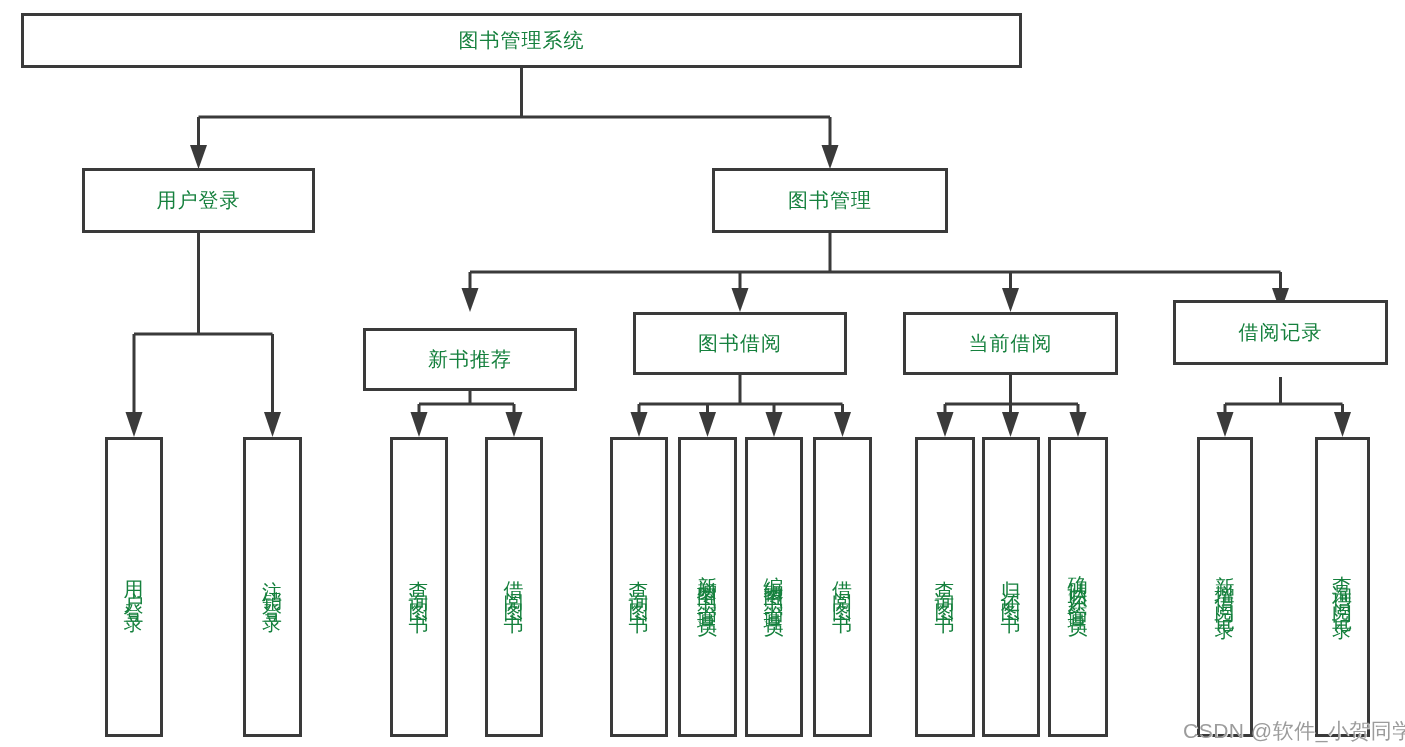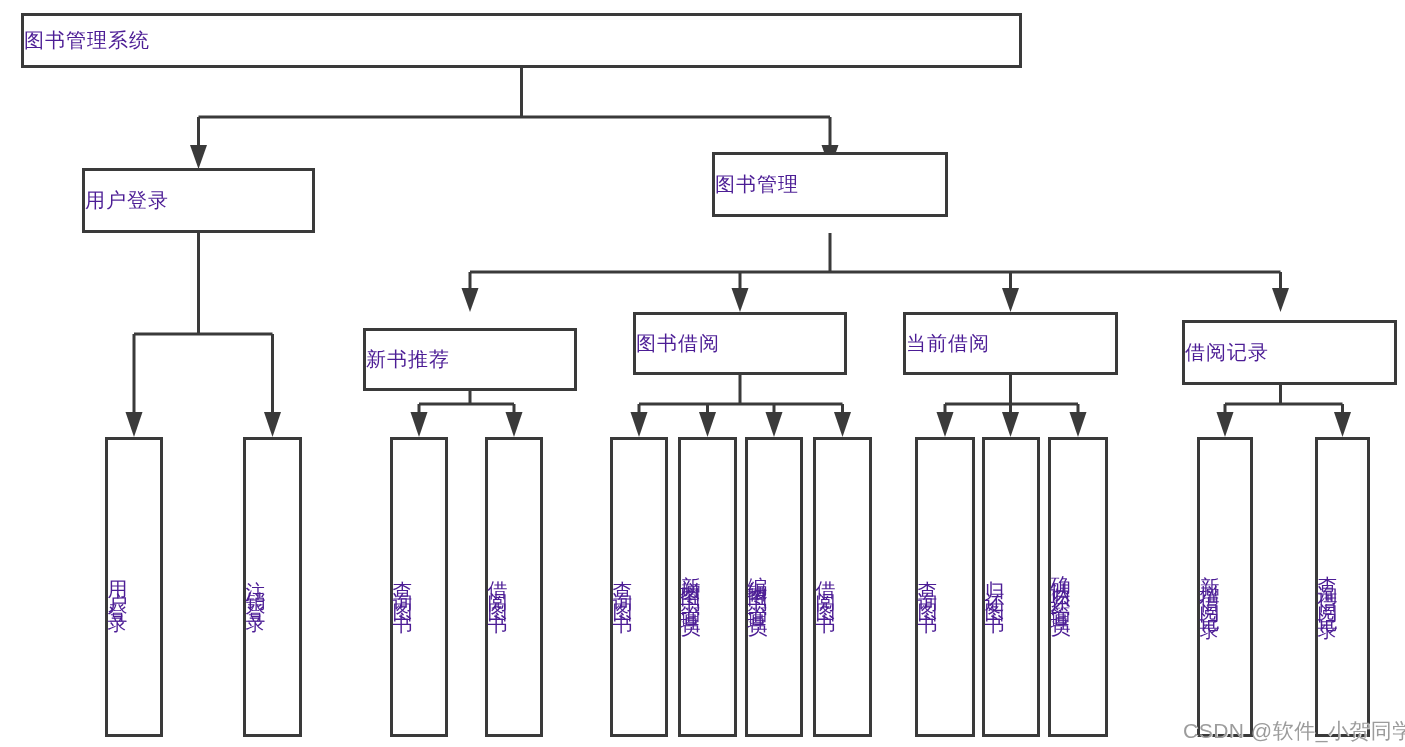--- a/index.html
+++ b/index.html
@@ -17,21 +17,22 @@
     width: 1405px; height: 747px;
     z-index: 0;
   }
   .node {
     position: absolute;
     background: #ffffff;
     border: 3px solid #3a3a3a;
     box-sizing: border-box;
     display: flex;
     align-items: center;
-    color: #4c1d95;
+    justify-content: center;
+    color: #15803d;
     font-size: 20px;
     z-index: 1;
   }
   .node .hlabel {
     letter-spacing: 1px;
     white-space: nowrap;
   }
   .leaf .vtext {
     writing-mode: vertical-rl;
     text-orientation: mixed;
@@ -103,34 +104,34 @@
     </g>
   </svg>
 
   <div class="node" style="left:21px; top:13px; width:1001px; height:55px;">
     <span class="hlabel">图书管理系统</span>
   </div>
 
   <div class="node" style="left:82px; top:168px; width:233px; height:65px;">
     <span class="hlabel">用户登录</span>
   </div>
-  <div class="node" style="left:712px; top:152px; width:236px; height:65px;">
+  <div class="node" style="left:712px; top:168px; width:236px; height:65px;">
     <span class="hlabel">图书管理</span>
   </div>
 
   <div class="node" style="left:363px; top:328px; width:214px; height:63px;">
     <span class="hlabel">新书推荐</span>
   </div>
   <div class="node" style="left:903px; top:312px; width:215px; height:63px;">
     <span class="hlabel">当前借阅</span>
   </div>
   <div class="node" style="left:633px; top:312px; width:214px; height:63px;">
     <span class="hlabel">图书借阅</span>
   </div>
-  <div class="node" style="left:1173px; top:320px; width:215px; height:65px;margin-left:9px;">
+  <div class="node" style="left:1173px; top:300px; width:215px; height:65px;">
     <span class="hlabel">借阅记录</span>
   </div>
 
   <div class="node leaf" style="left:105px; top:437px; width:58px; height:300px;">
     <span class="vtext">用户登录</span>
   </div>
   <div class="node leaf" style="left:243px; top:437px; width:59px; height:300px;">
     <span class="vtext">注销登录</span>
   </div>
 

